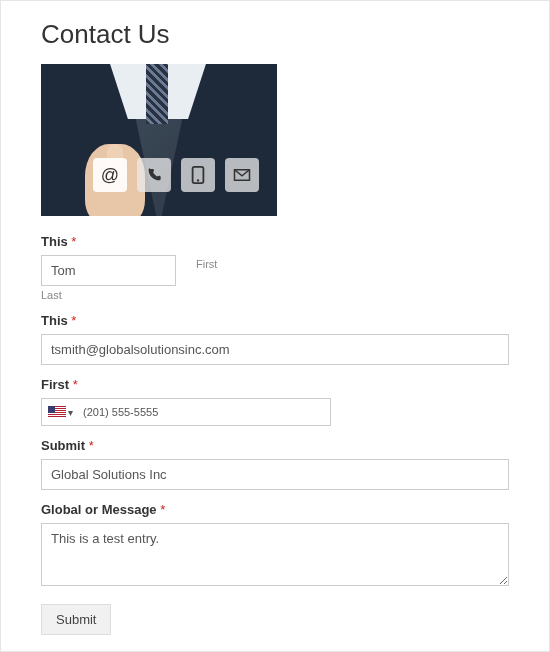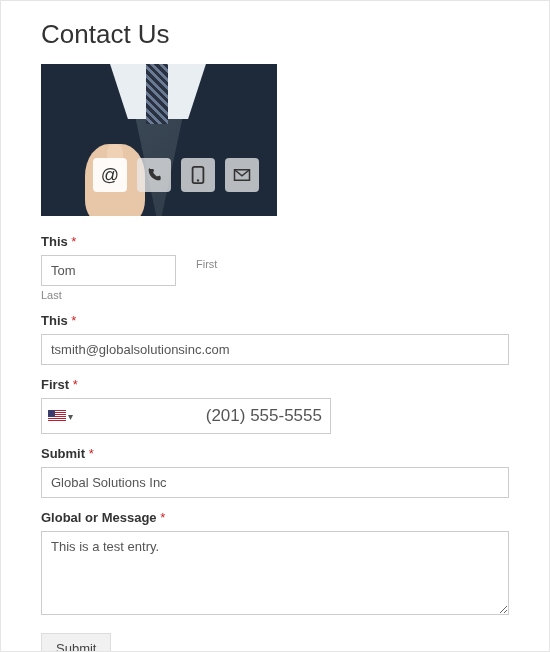--- a/index.html
+++ b/index.html
@@ -110,25 +110,25 @@
       margin-right: 2px;
     }
     .flag::before {
       content: '';
       position: absolute; left:0; top:0;
       width: 7px; height: 7px;
       background: #3c3b6e;
     }
     .caret { font-size: 10px; color: #555; margin-right: 8px; }
     .phone-wrap input {
-      border: none; outline: none; flex: 1; font-size: 17px; color:#555; padding: 3px 2px; text-align: right;
+      border: none; outline: none; flex: 1; font-size: 11px; color:#555; padding: 3px 2px;
     }
     textarea {
       width: 100%;
-      height: 84px;
+      height: 63px;
       resize: vertical;
     }
     .submit-btn {
       margin-top: 14px;
       padding: 7px 14px;
       background: #f1f1f1;
       border: 1px solid #ddd;
       font-size: 13px;
       color: #444;
       cursor: pointer;

